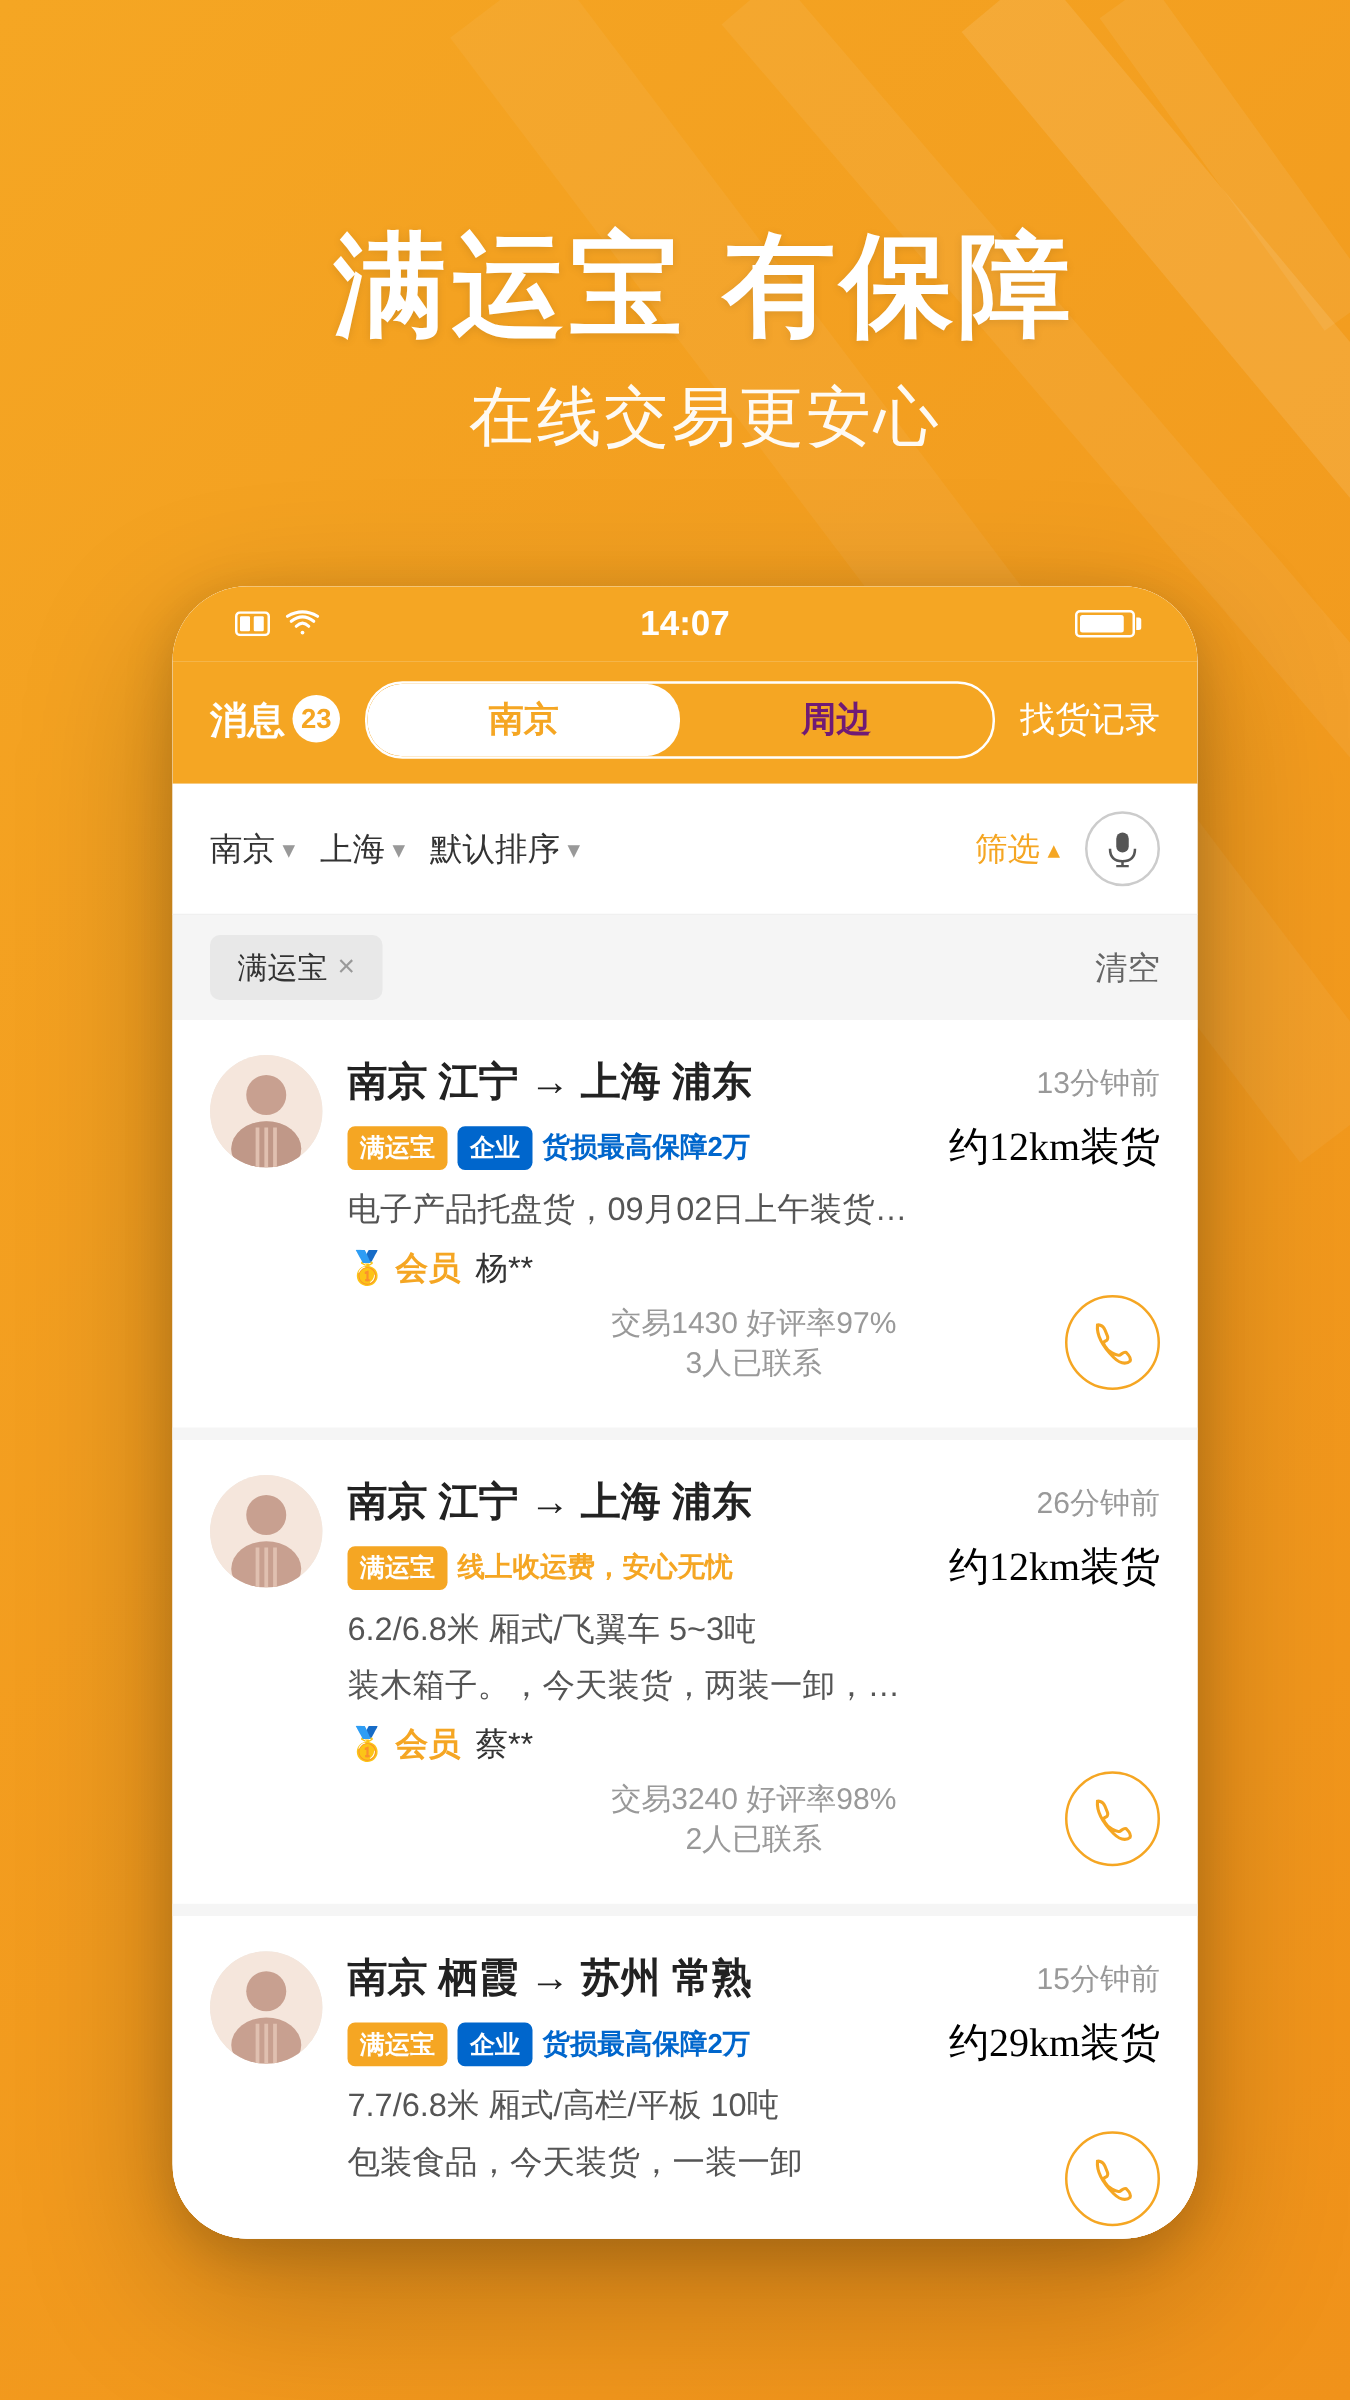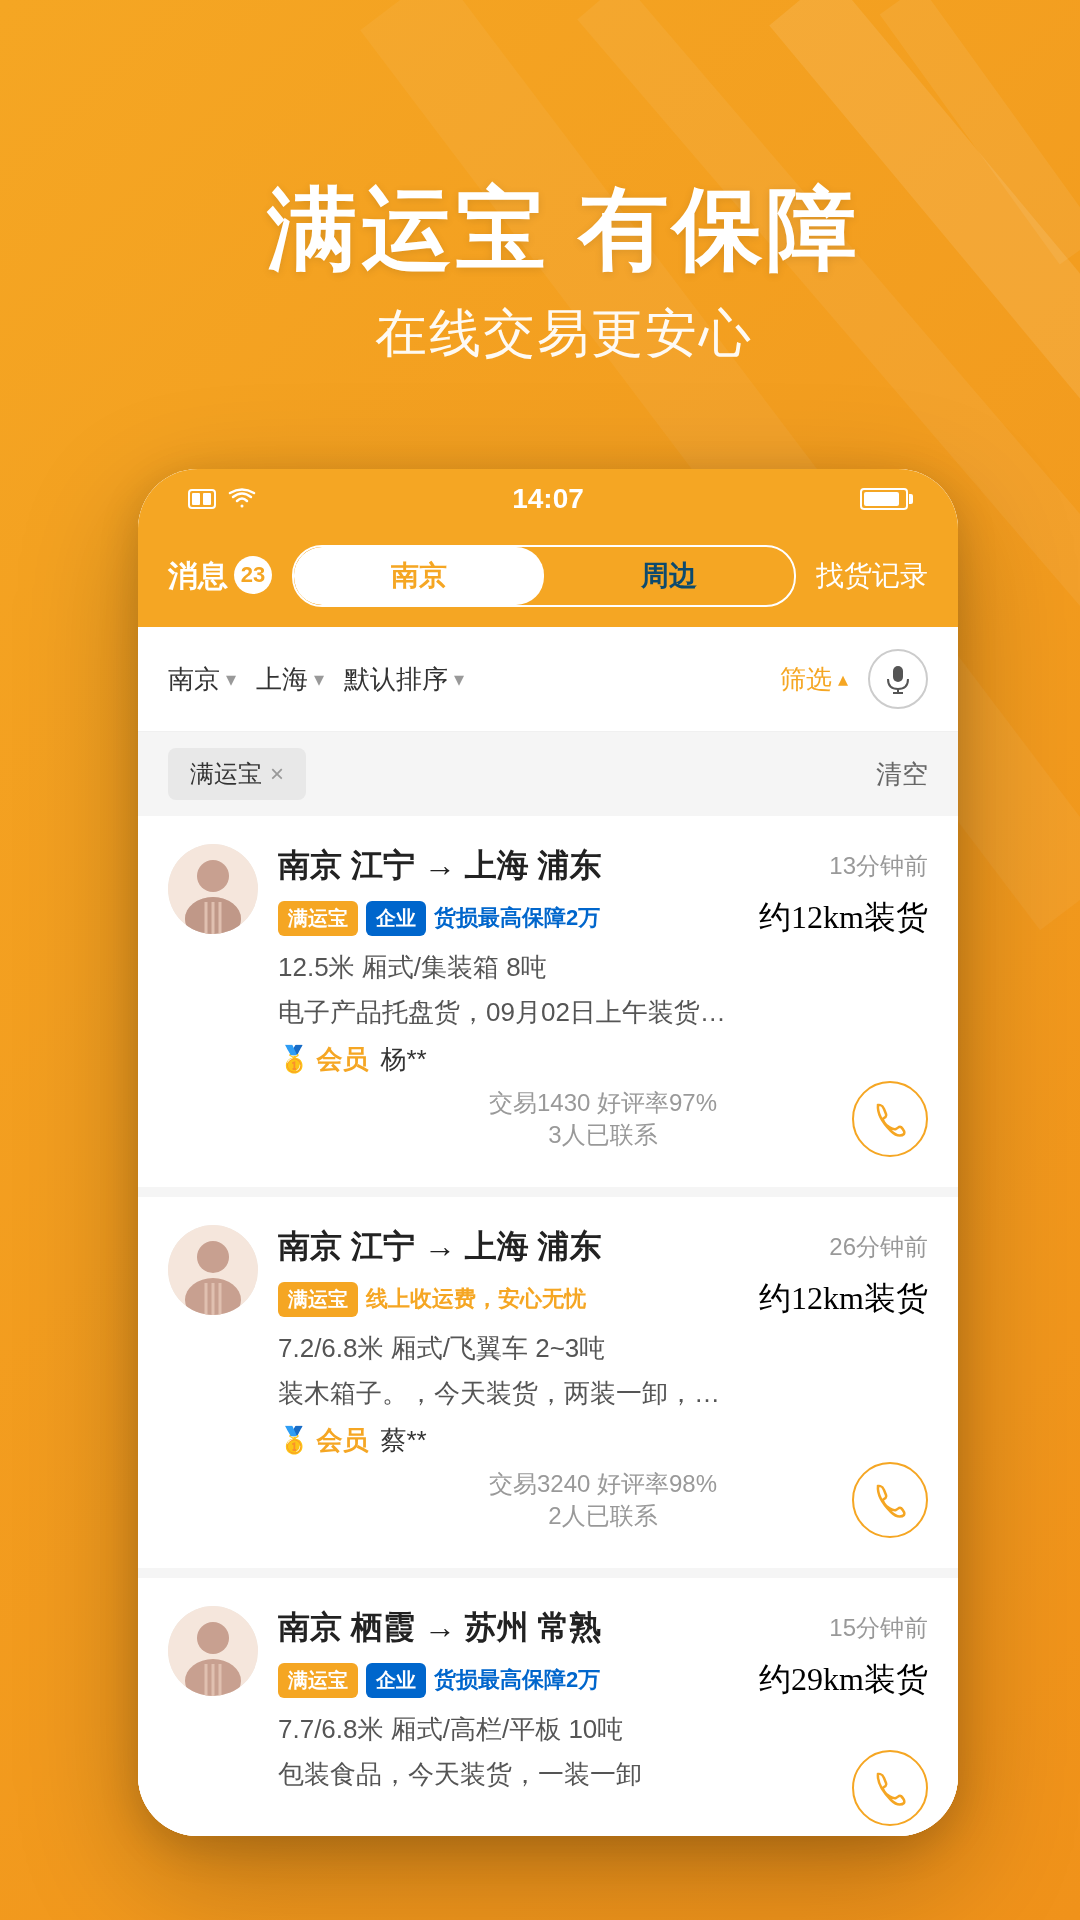--- a/index.html
+++ b/index.html
@@ -160,21 +160,21 @@
       font-weight: 600;
       cursor: pointer;
     }
     .tab-btn.active {
       background: #fff;
       color: #F5A623;
       border-radius: 28px;
     }
     .tab-btn.inactive {
       background: transparent;
-      color: #0c4a6e;
+      color: #701a75;
     }
     .header-record {
       color: #fff;
       font-size: 28px;
       font-weight: 500;
       white-space: nowrap;
     }
 
     
     .filter-bar {
@@ -503,21 +503,20 @@
                 <div class="route-text">南京 江宁 → 上海 浦东</div>
                 <div class="time-text">13分钟前</div>
               </div>
               <div class="badge-row">
                 <span class="badge-manyun">满运宝</span>
                 <span class="badge-enterprise">企业</span>
                 <span class="badge-guarantee">货损最高保障2万</span>
                 <span style="flex:1;"></span>
                 <span class="distance-text">约12km装货</span>
               </div>
-              <div class="cargo-desc">12.5米 厢式/集装箱 8吨</div>
               <div class="cargo-desc">电子产品托盘货，09月02日上午装货…</div>
               <div class="user-row">
                 <div class="member-badge">
                   <span class="medal-icon">🥇</span>
                   <span class="member-text">会员</span>
                 </div>
                 <span class="user-name">杨**</span>
               </div>
               <div class="stats-row">
                 <span class="stats-text">交易1430  好评率97%</span>
@@ -548,21 +547,21 @@
               <div class="route-row">
                 <div class="route-text">南京 江宁 → 上海 浦东</div>
                 <div class="time-text">26分钟前</div>
               </div>
               <div class="badge-row">
                 <span class="badge-manyun">满运宝</span>
                 <span class="badge-online">线上收运费，安心无忧</span>
                 <span style="flex:1;"></span>
                 <span class="distance-text">约12km装货</span>
               </div>
-              <div class="cargo-desc">7.2/6.8米 厢式/飞翼车 2~3吨</div>
+              <div class="cargo-desc">6.2/6.8米 厢式/飞翼车 5~3吨</div>
               <div class="cargo-desc">装木箱子。，今天装货，两装一卸，…</div>
               <div class="user-row">
                 <div class="member-badge">
                   <span class="medal-icon">🥇</span>
                   <span class="member-text">会员</span>
                 </div>
                 <span class="user-name">蔡**</span>
               </div>
               <div class="stats-row">
                 <span class="stats-text">交易3240  好评率98%</span>

